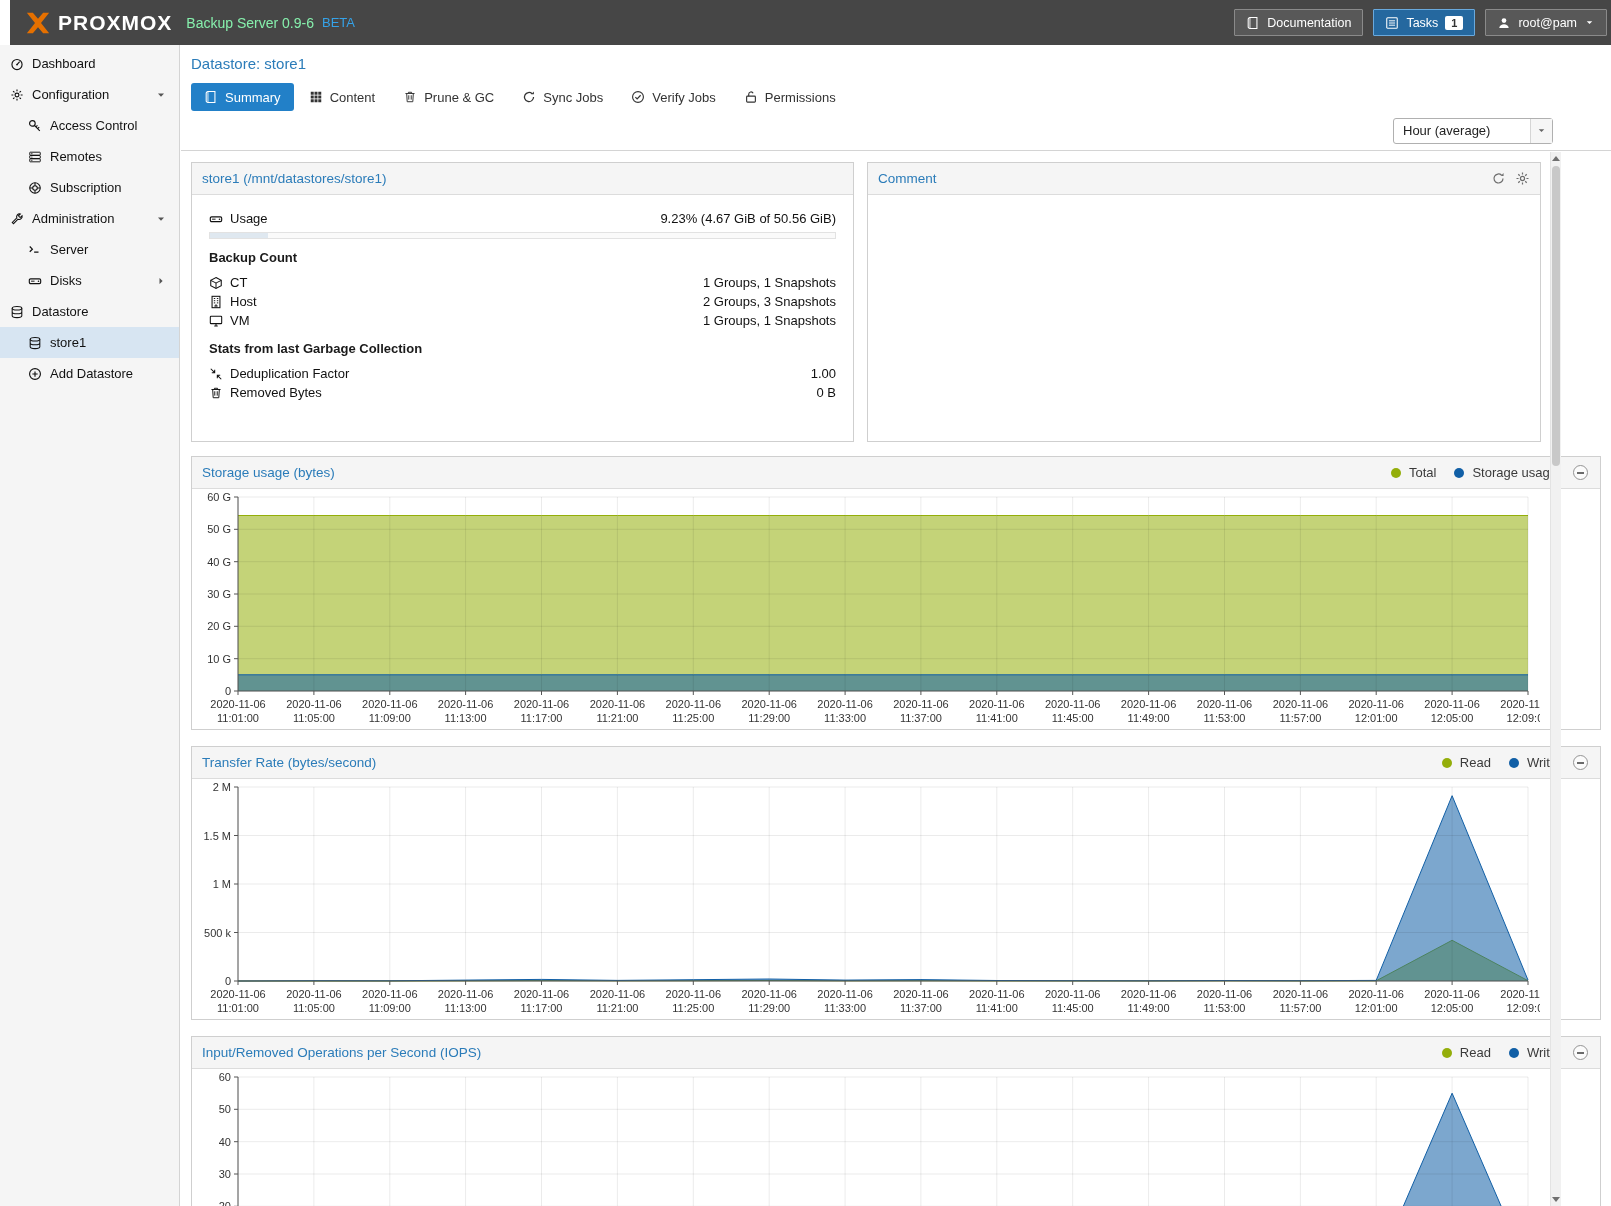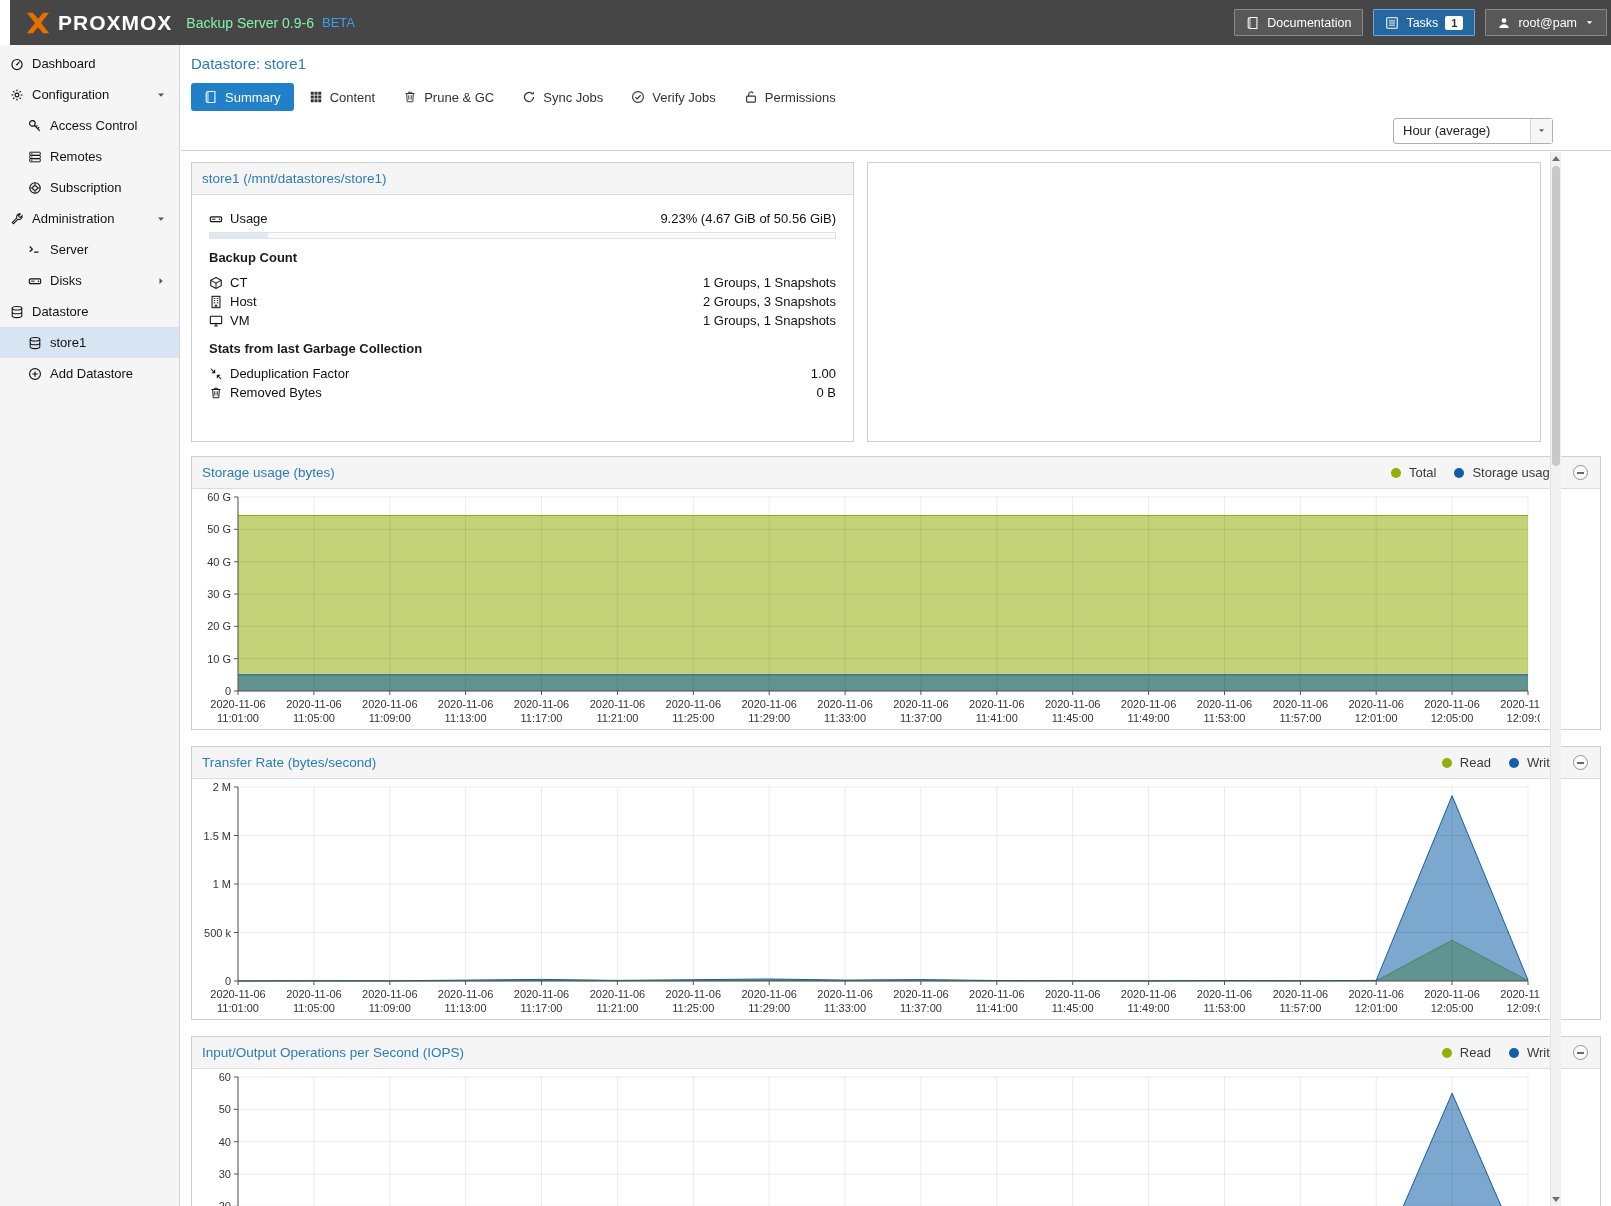--- a/index.html
+++ b/index.html
@@ -414,20 +414,37 @@
                     </svg>
                   </span>
                 <span>Removed Bytes</span>
               </span>
               <span class="kval">0 B</span>
             </div>
           </div>
         </section>
 
         <section class="panel right-panel">
+          <div class="panel-hd">
+            <span>Comment</span>
+            <span class="hd-tools">
+              <span class="tool">
+                  <svg viewBox="0 0 16 16">
+                    <path d="M12.8 8A4.8 4.8 0 1 1 11.3 4.5" fill="none" stroke="currentColor" stroke-width="1.3"></path>
+                    <path d="M13.4 2.2v3h-3z" fill="currentColor"></path>
+                  </svg>
+                </span>
+              <span class="tool">
+                  <svg viewBox="0 0 16 16">
+                    <circle cx="8" cy="8" r="2.2" fill="none" stroke="currentColor" stroke-width="1.3"></circle>
+                    <path d="M8 1.6v2.2M8 12.2v2.2M1.6 8h2.2M12.2 8h2.2M3.5 3.5l1.6 1.6M10.9 10.9l1.6 1.6M12.5 3.5l-1.6 1.6M5.1 10.9l-1.6 1.6" stroke="currentColor" stroke-width="1.3"></path>
+                  </svg>
+                </span>
+            </span>
+          </div>
           <div class="panel-bd comment-bd"></div>
         </section>
       </div>
 
       <section class="panel chart-panel">
         <div class="panel-hd">
           <span>Storage usage (bytes)</span>
           <span class="legend">
             <span class="leg-item">
                 <span class="dot" style="background: rgb(148, 174, 10);"></span>
@@ -662,21 +679,21 @@
                 <text x="1260.1" y="233" text-anchor="middle">12:05:00</text>
                 <text x="1336" y="219" text-anchor="middle">2020-11-06</text>
                 <text x="1336" y="233" text-anchor="middle">12:09:00</text>
               </g>
             </svg>
           </div>
       </section>
 
       <section class="panel chart-panel">
         <div class="panel-hd">
-          <span>Input/Output Operations per Second (IOPS)</span>
+          <span>Input/Removed Operations per Second (IOPS)</span>
           <span class="legend">
             <span class="leg-item">
                 <span class="dot" style="background: rgb(148, 174, 10);"></span>
                 <span>Read</span>
               </span>
             <span class="leg-item">
                 <span class="dot" style="background: rgb(17, 95, 166);"></span>
                 <span>Write</span>
               </span>
             <span class="collapse"></span>

